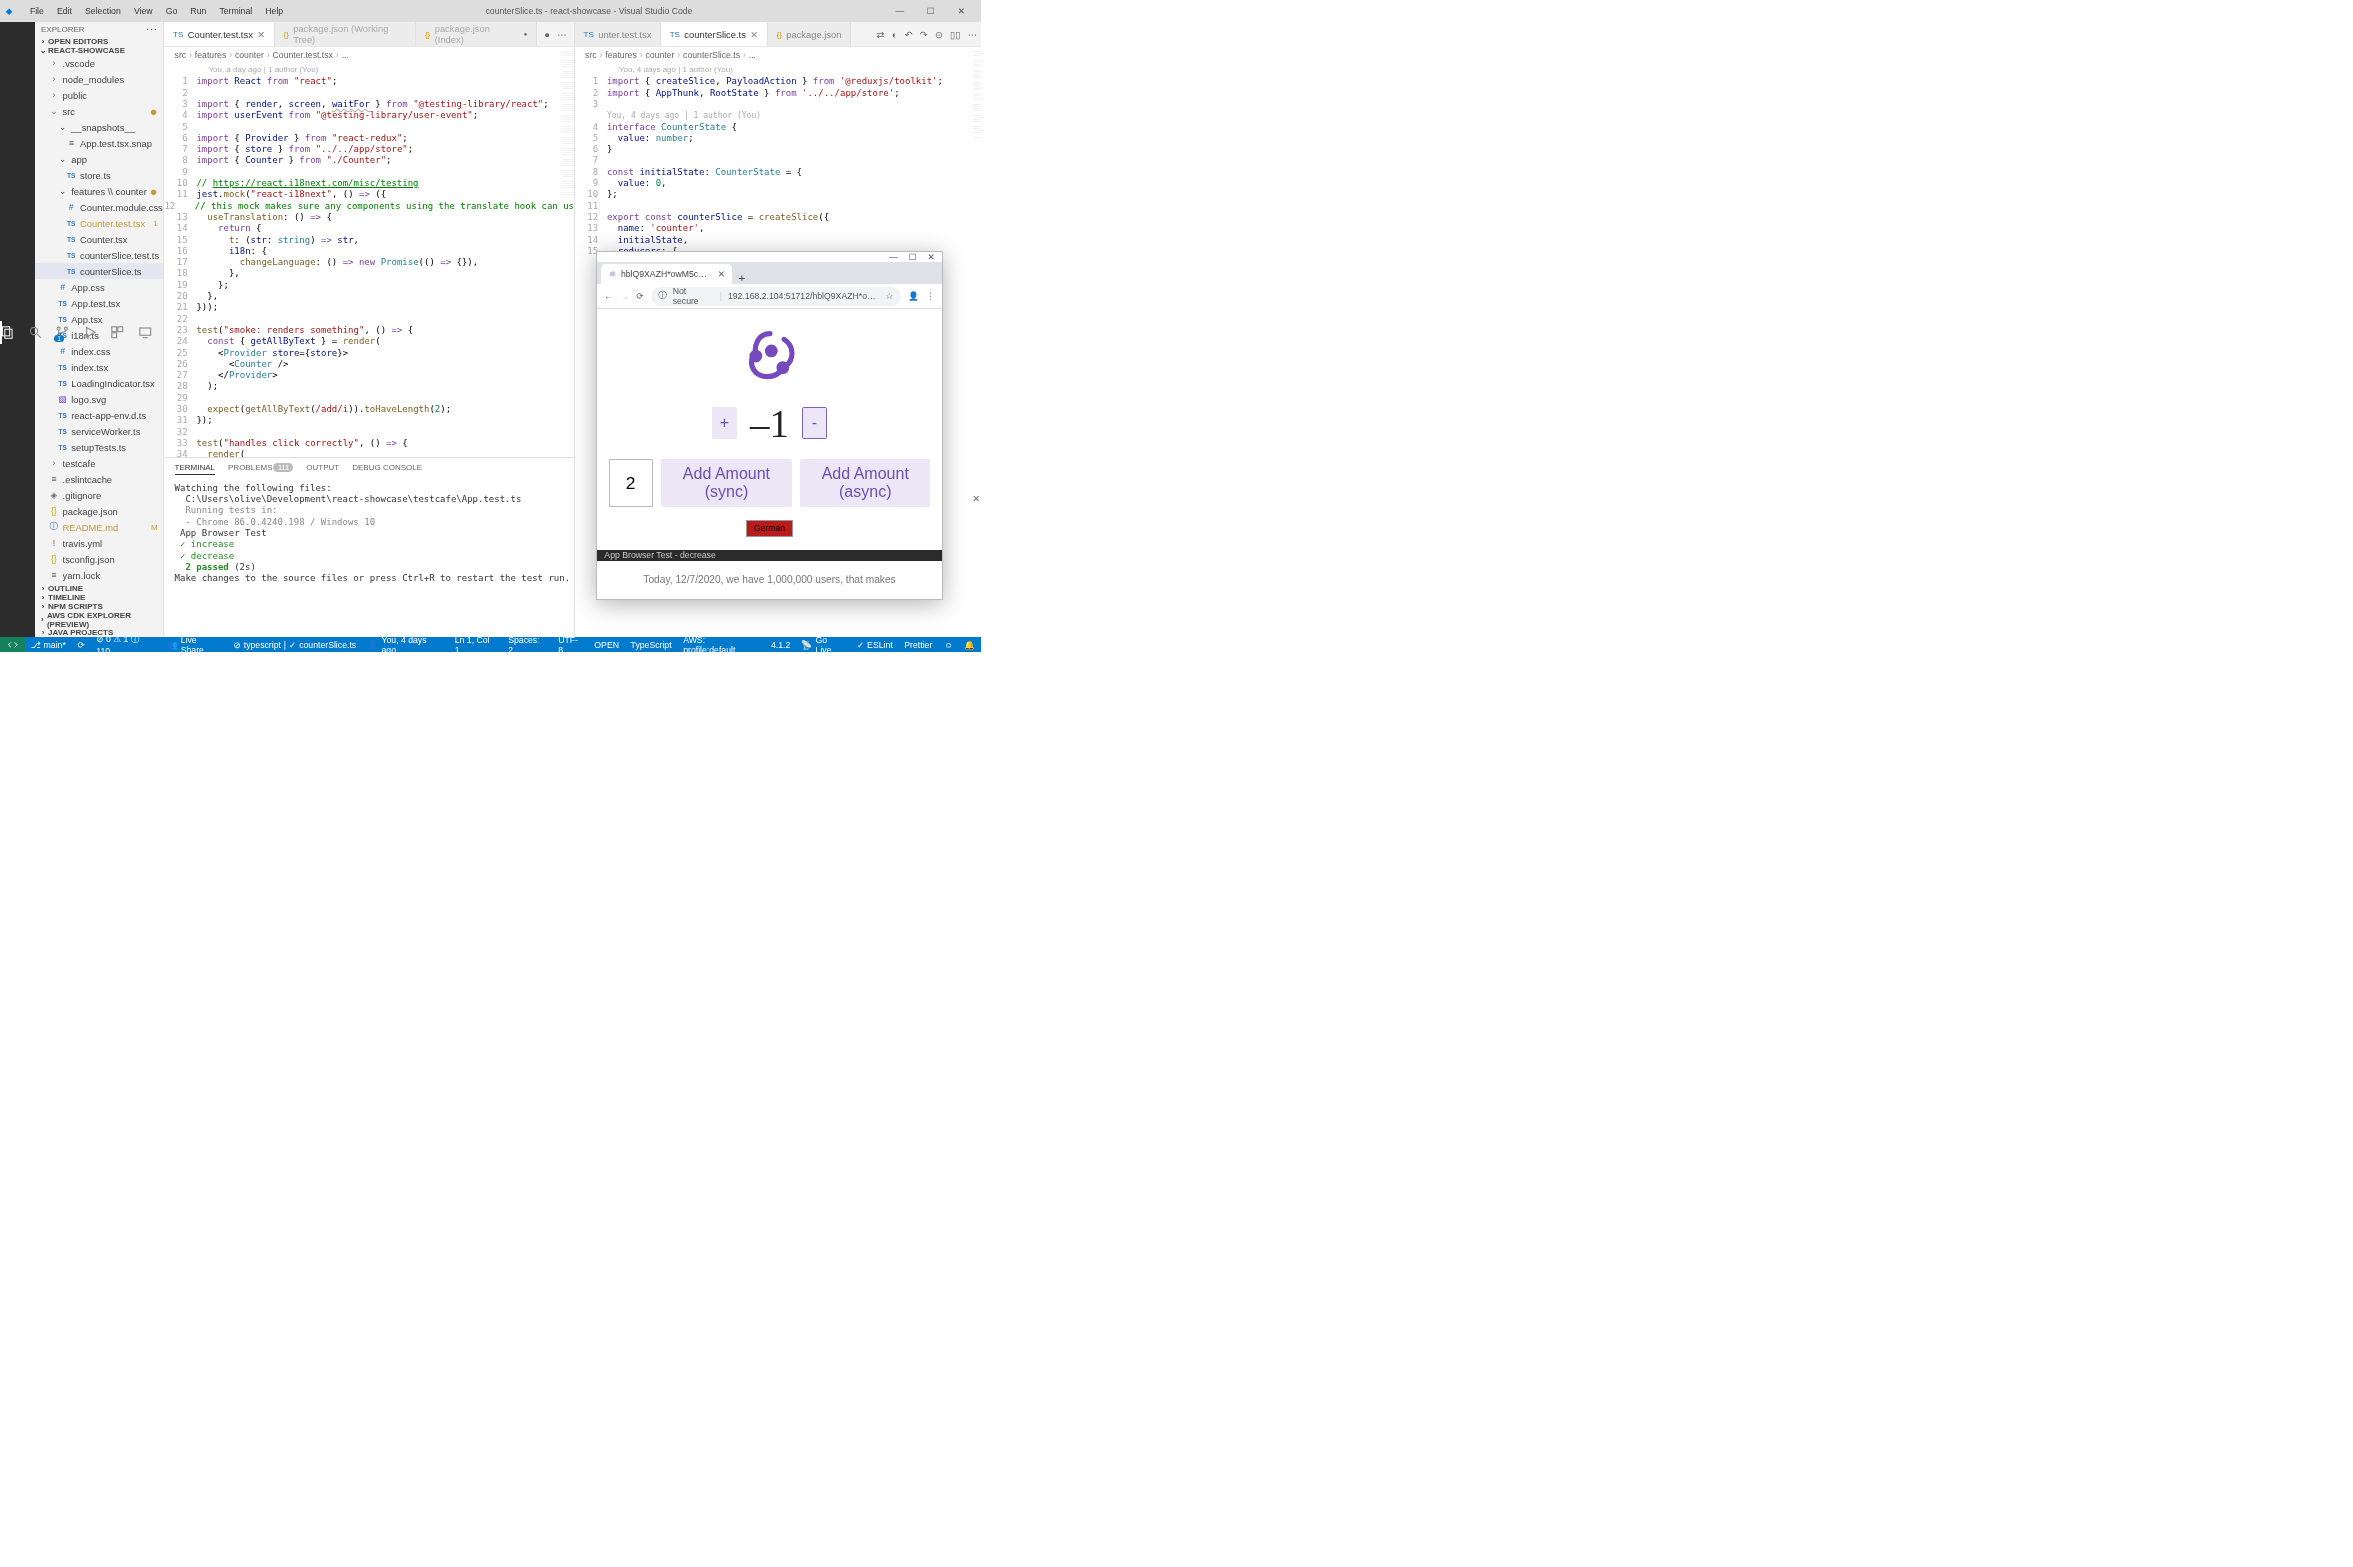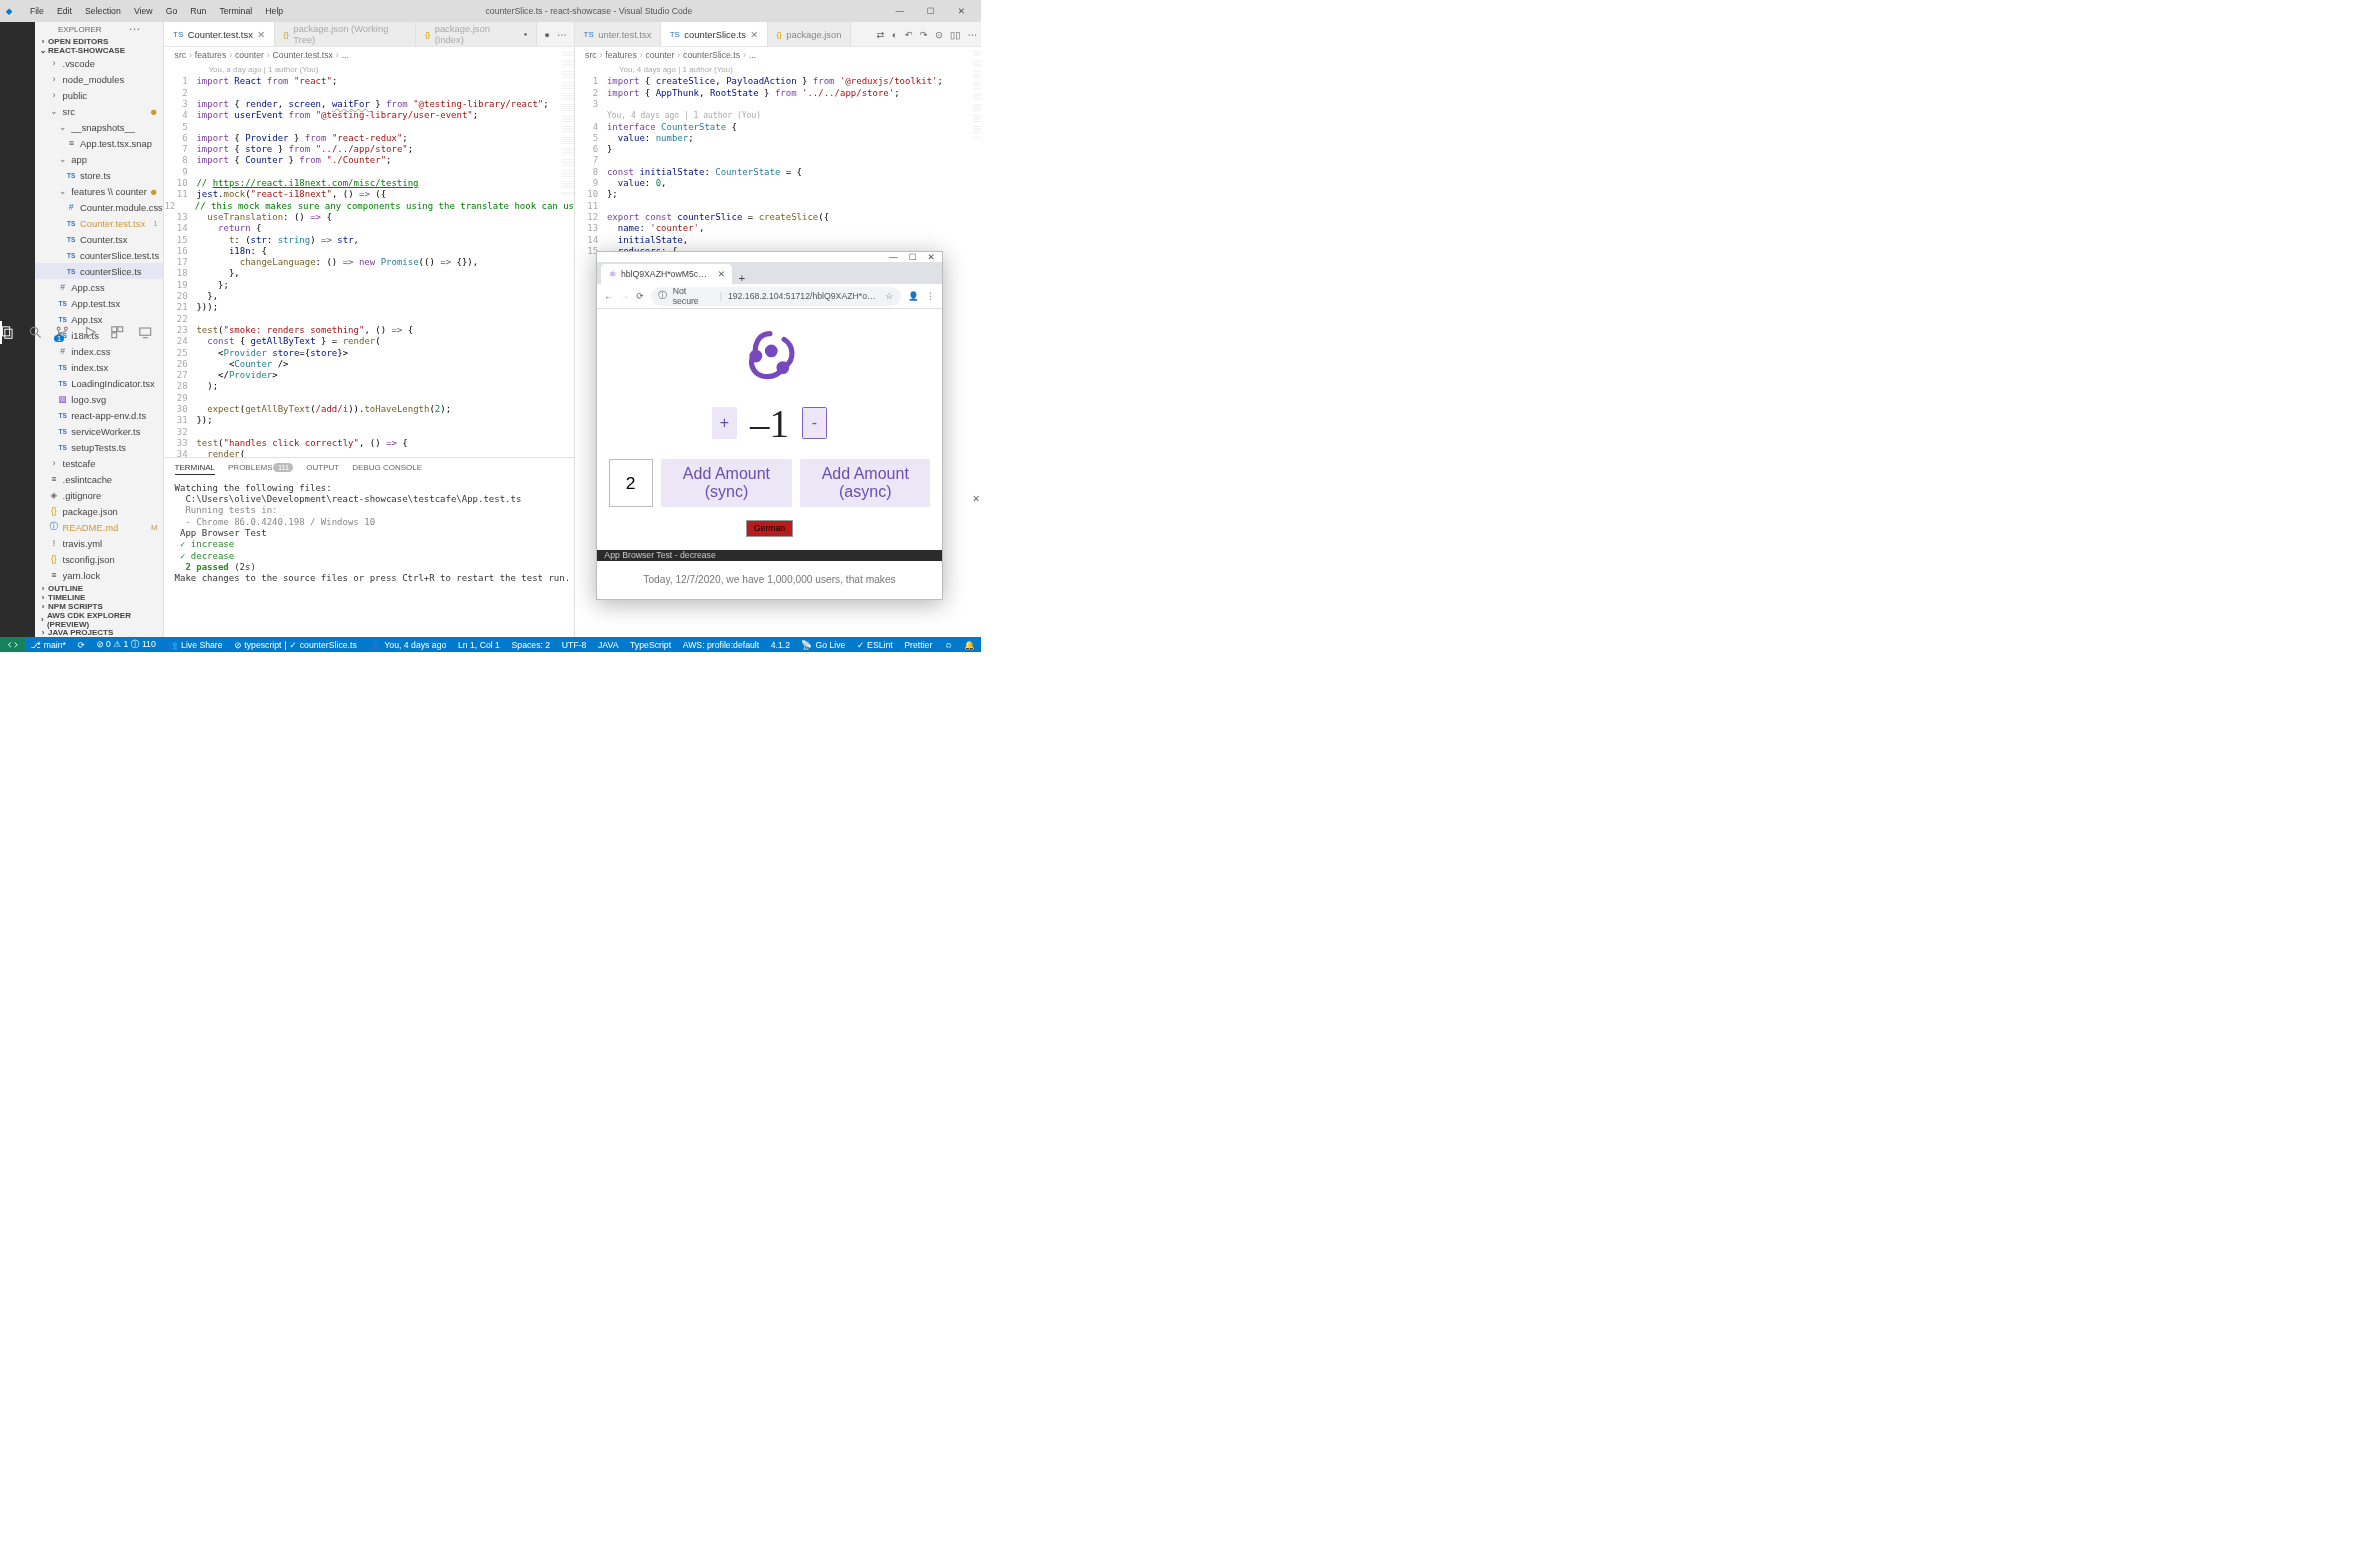--- a/index.html
+++ b/index.html
@@ -11,21 +11,21 @@
 .titlebar .wincontrols { display: flex; gap: 8.7px; padding-right: 8.7px; }
 .titlebar .wincontrols span { width: 22px; text-align: center; cursor: pointer; color: #555; }
 .main { display: flex; height: 615px; }
 .activitybar { width: 35px; background: #2c2c2c; display: flex; align-items: center; padding-top: 5.8px; gap: 13px; color: #888; }
 .activitybar .slot { width: 35px; height: 23px; display: flex; align-items: center; justify-content: center; position: relative; cursor: pointer; }
 .activitybar .slot.active { color: #fff; }
 .activitybar .slot.active::before { content: ""; position: absolute; left: 0; top: 0; width: 1.5px; height: 100%; background: #fff; }
 .activitybar .badge { position: absolute; bottom: 1.5px; right: 5.8px; background: #007acc; color: #fff; font-size: 6.5px; border-radius: 5.8px; padding: 0 2.9px; }
 .activitybar .bottom { margin-top: auto; margin-bottom: 7.3px; display: flex; flex-direction: column; gap: 13px; align-items: center; }
 .sidebar { width: 183px; background: #f3f3f3; color: #444; display: flex; flex-direction: column; border-right: 0.7px solid #e0e0e0; }
-.sidebar .header { height: 25px; display: flex; align-items: center; padding: 0 23px; font-size: 8px; text-transform: uppercase; color: #666; justify-content: space-between; }
+.sidebar .header { height: 25px; display: flex; align-items: center; padding: 0 6px; font-size: 8px; text-transform: uppercase; color: #666; justify-content: space-between; }
 .sidebar .header .dots { font-size: 11.6px; cursor: pointer; }
 .sidebar .shead { height: 16px; display: flex; align-items: center; padding: 0 2.9px; font-size: 8px; font-weight: 700; cursor: pointer; }
 .sidebar .shead .chev { width: 10.2px; text-align: center; }
 .tree { font-size: 9.4px; }
 .tree .row { height: 16px; display: flex; align-items: center; padding-left: 10.2px; cursor: pointer; gap: 2.9px; }
 .tree .row.sel { background: #e4e6f1; }
 .tree .row .ind { display: inline-block; }
 .tree .row .ic { width: 11.6px; display: inline-flex; justify-content: center; color: #666; font-size: 8.7px; }
 .tree .row .ic.ts { color: #2f74c0; font-size: 6.5px; font-weight: bold; }
 .tree .row .ic.css { color: #2f74c0; }
@@ -510,21 +510,21 @@
   <span class="sitem">⎇ <span>main*</span></span>
   <span class="sitem">⟳</span>
   <span class="sitem">⊘ 0 ⚠ 1 ⓘ 110</span>
   <span class="sitem">👥 <span>Live Share</span></span>
   <span class="sitem">⊘ <span>typescript</span> | <span>✓</span> <span>counterSlice.ts</span></span>
   <span class="spacer"></span>
   <span class="sitem">👤 <span>You, 4 days ago</span></span>
   <span class="sitem">Ln 1, Col 1</span>
   <span class="sitem">Spaces: 2</span>
   <span class="sitem">UTF-8</span>
-  <span class="sitem">JAVA</span>
+  <span class="sitem">OPEN</span>
   <span class="sitem">TypeScript</span>
   <span class="sitem">AWS: profile:default</span>
   <span class="sitem">4.1.2</span>
   <span class="sitem">📡 <span>Go Live</span></span>
   <span class="sitem">✓ <span>ESLint</span></span>
   <span class="sitem">Prettier</span>
   <span class="sitem">☺</span>
   <span class="sitem">🔔</span>
 </div>
 

